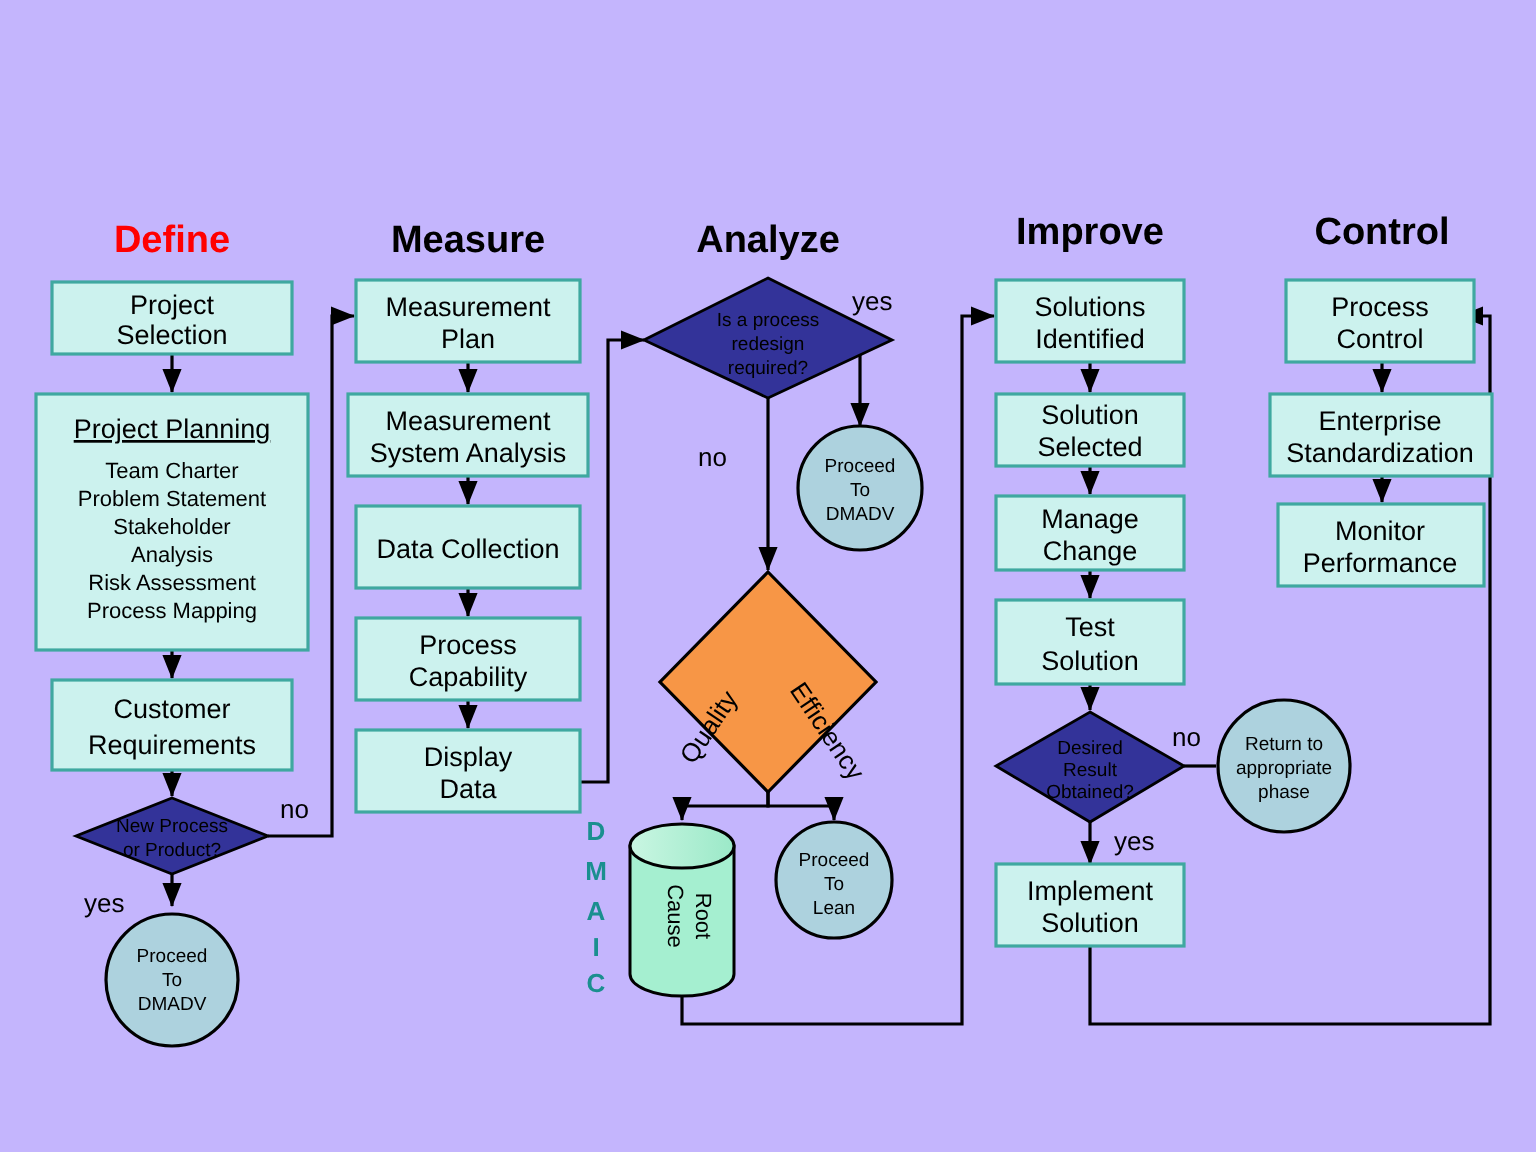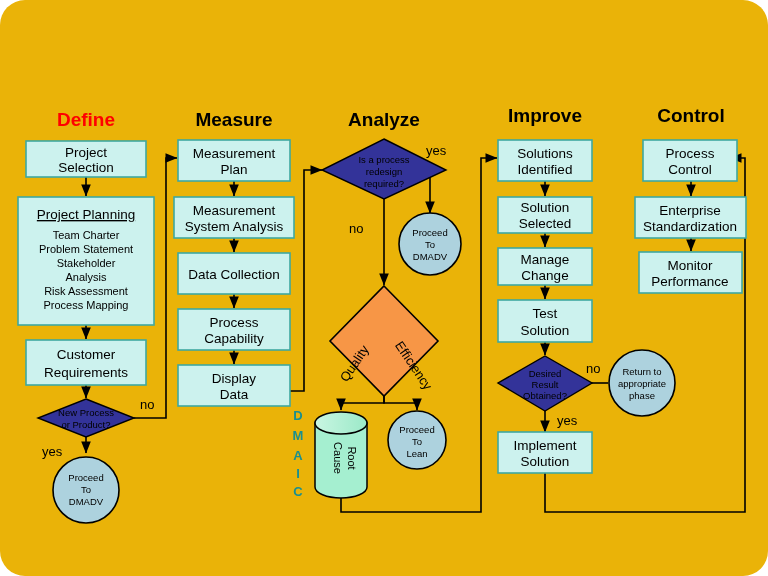--- a/index.html
+++ b/index.html
@@ -10,22 +10,21 @@
   body {
     width: 768px;
     height: 576px;
     overflow: hidden;
     font-family: "Liberation Sans", sans-serif;
   }
   #canvas {
     position: relative;
     width: 768px;
     height: 576px;
-    background: #eab308;
-    border-radius: 25px;
+    background: #c4b5fd;
   }
   svg#flow {
     position: absolute;
     left: 0;
     top: 0;
     width: 768px;
     height: 576px;
   }
   .phase-title {
     font-family: "Liberation Sans", sans-serif;

